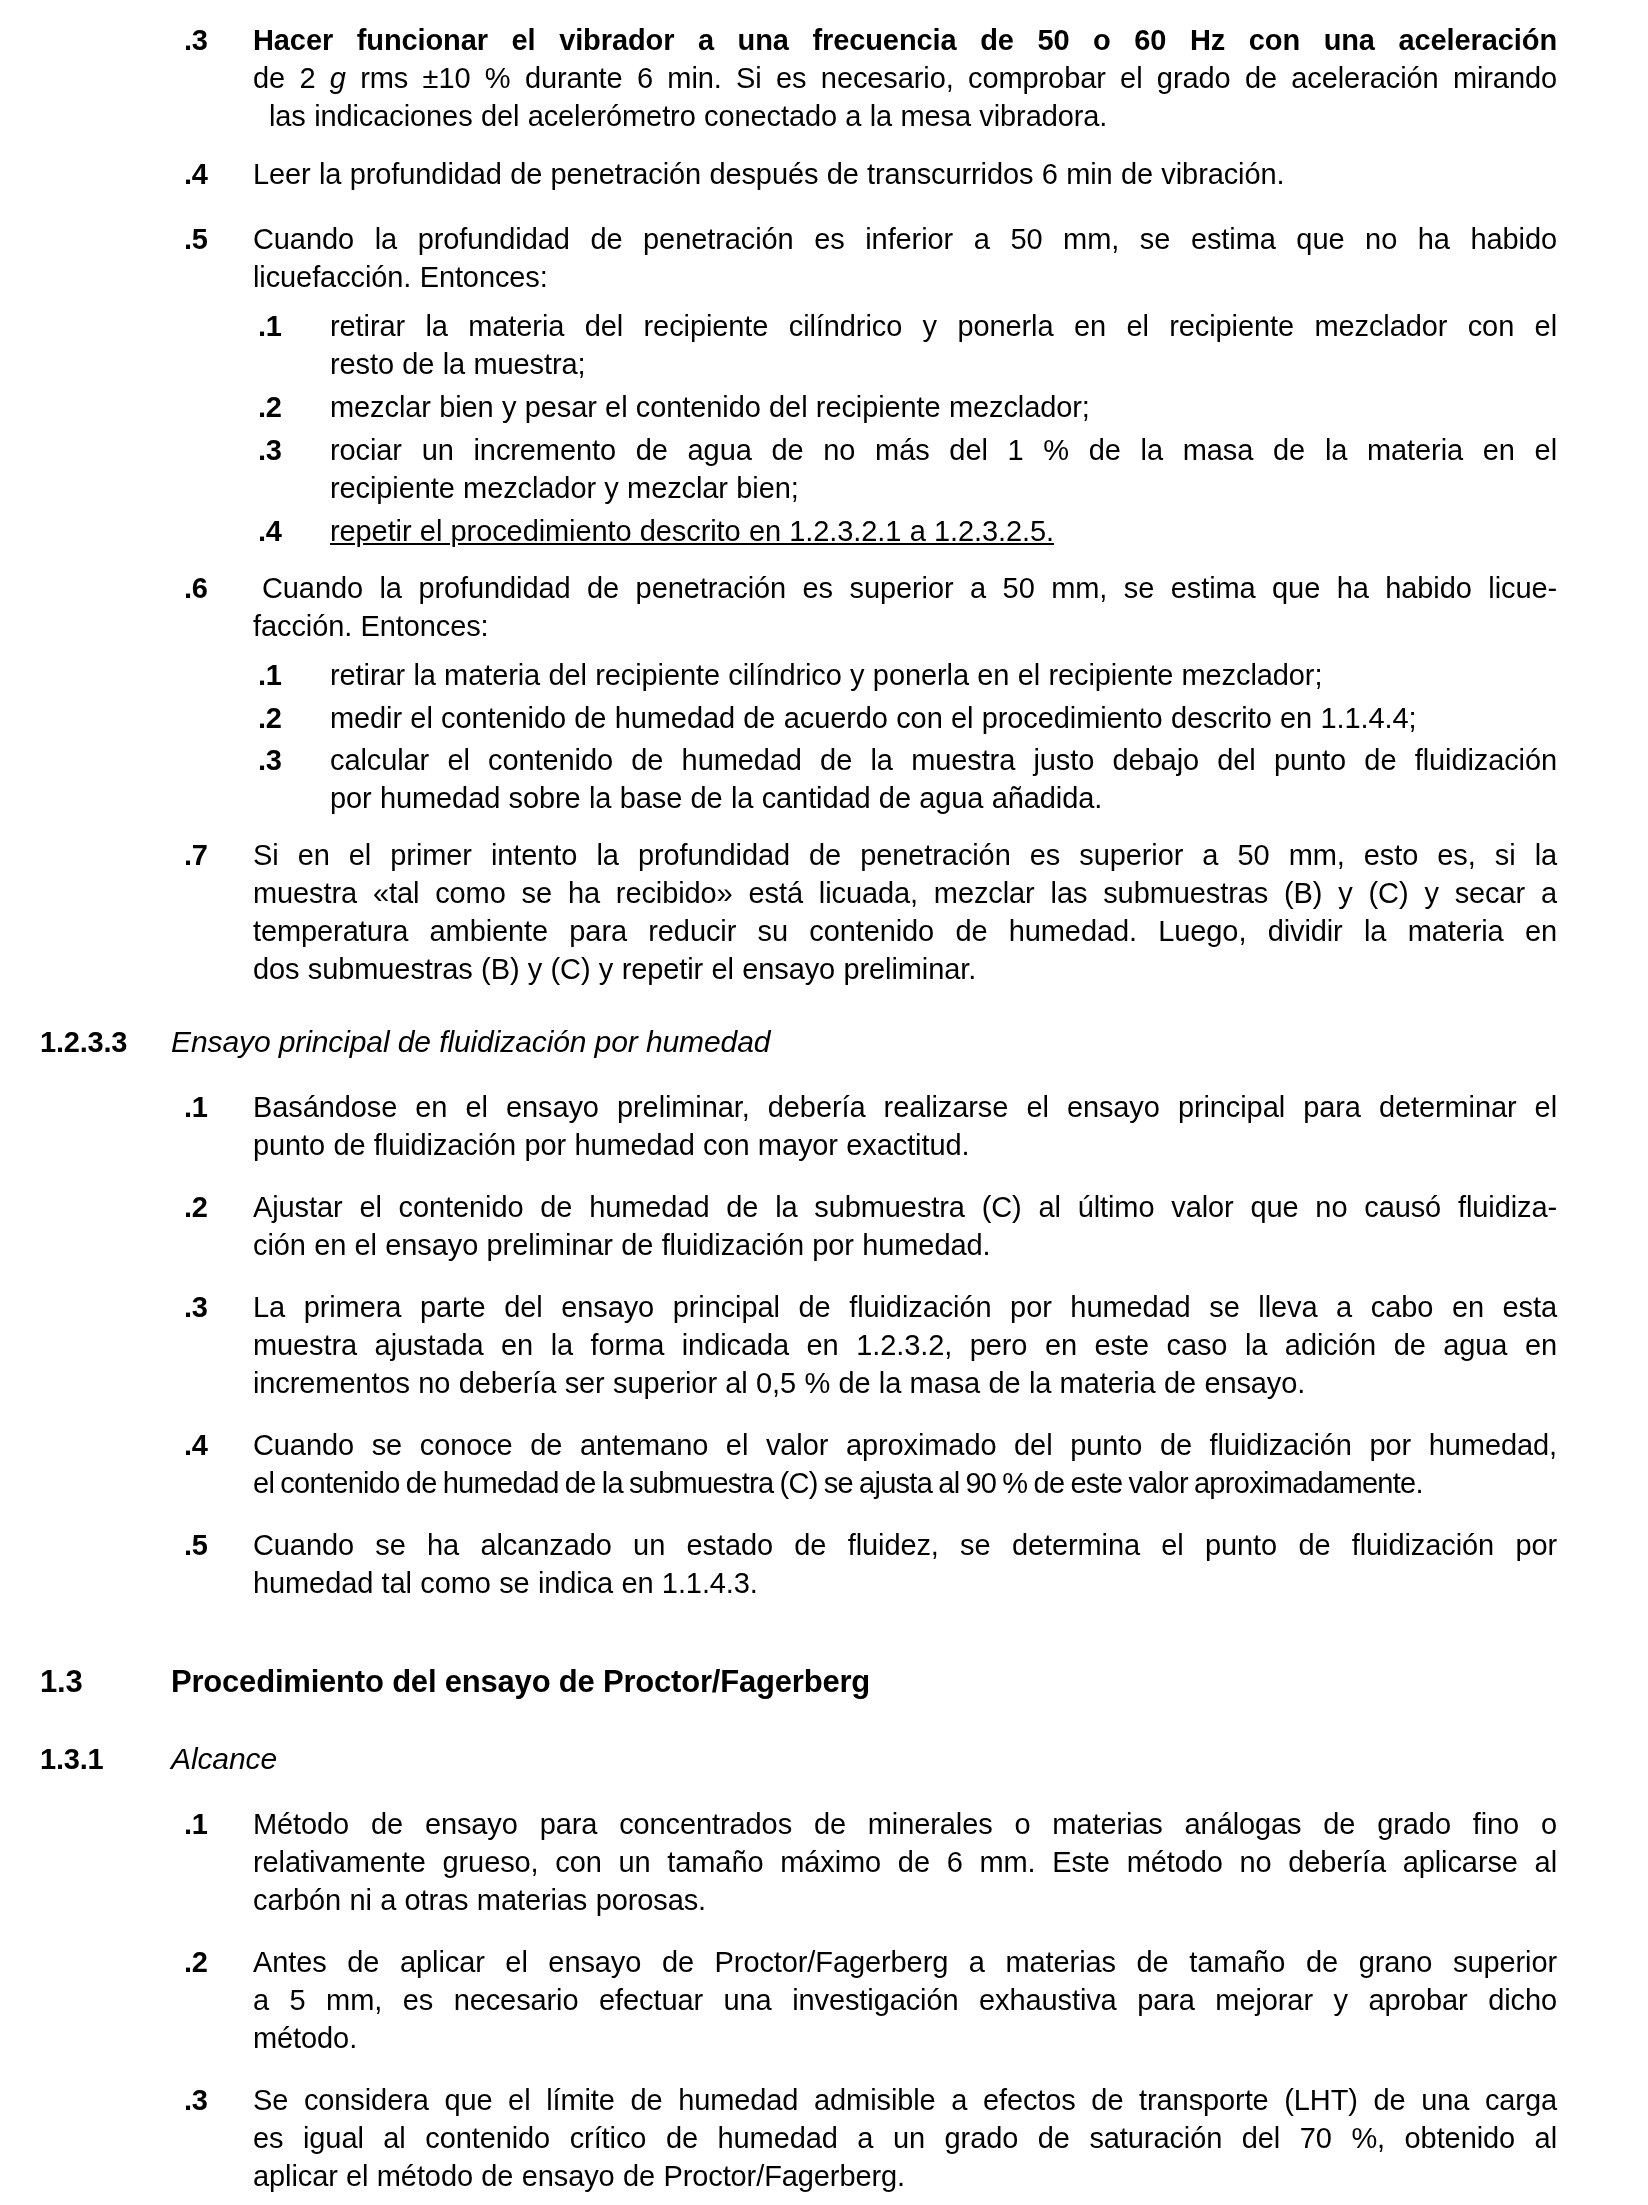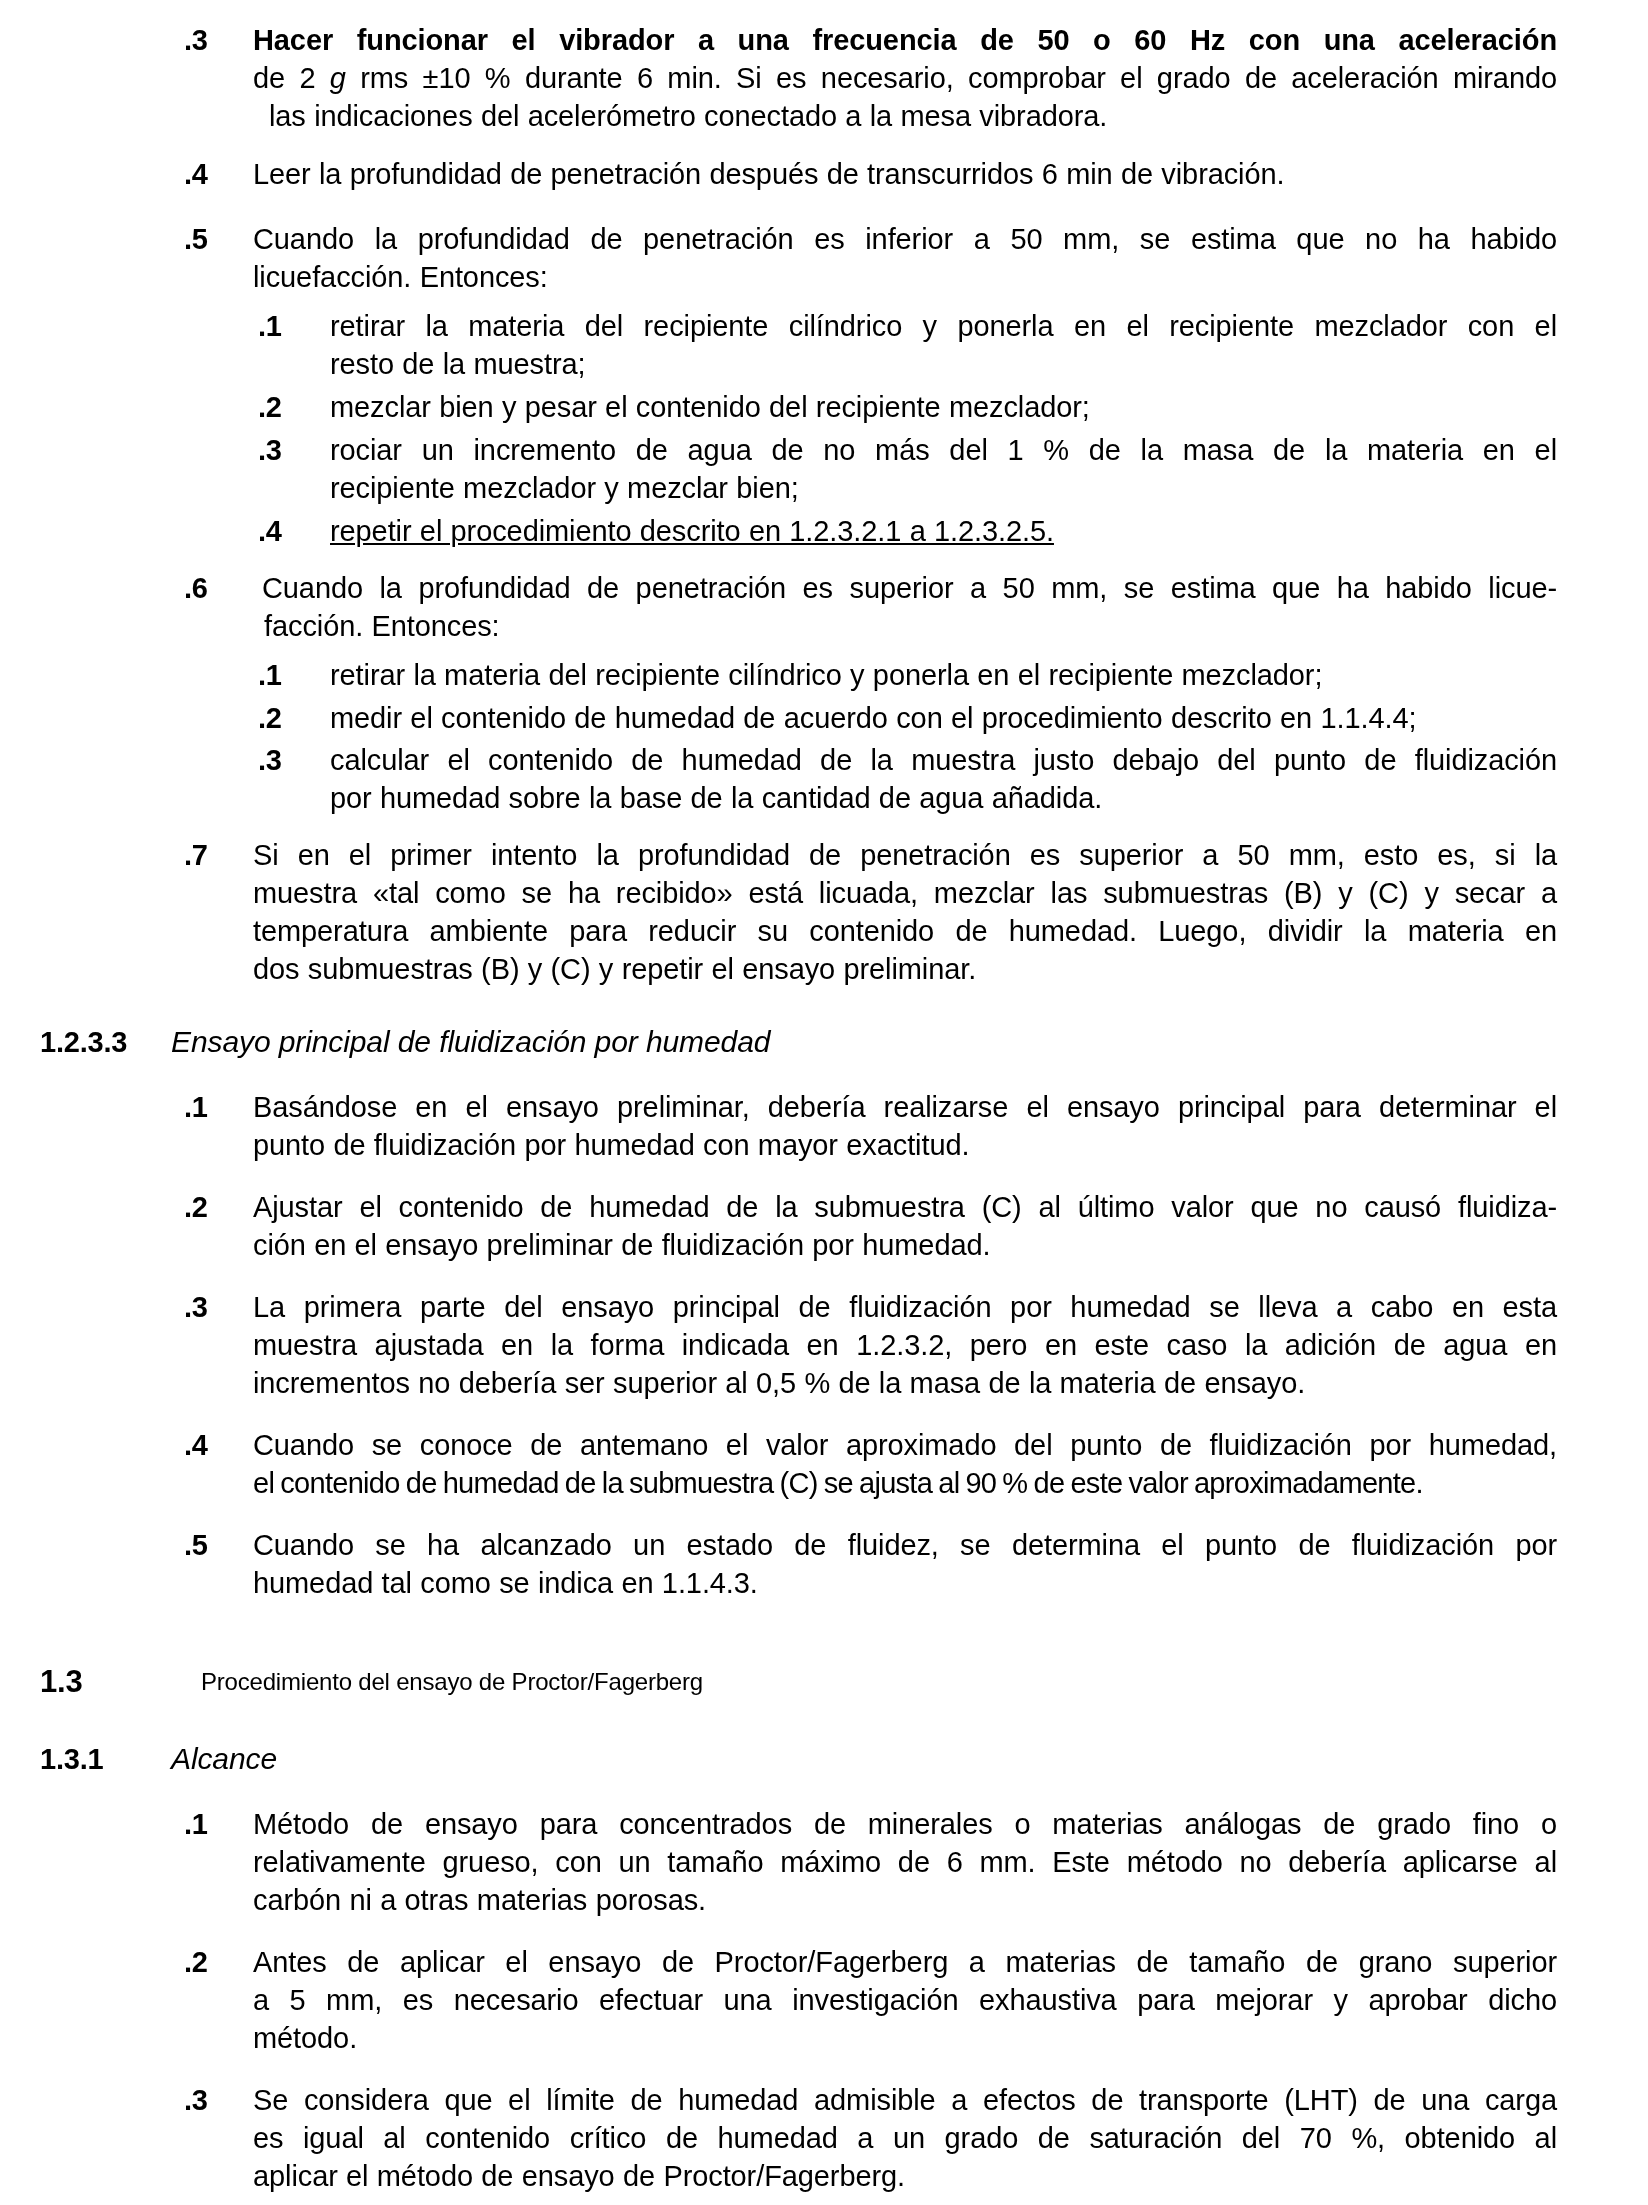--- a/index.html
+++ b/index.html
@@ -112,25 +112,24 @@
   .heading-main > .hnum {
     position: absolute;
     left: 40px;
     top: 0;
     font-weight: bold;
     font-size: 31px;
     line-height: 41px;
     letter-spacing: -0.2px;
   }
   .heading-main > .htitle {
-    font-weight: normal;
-    font-size: 24px;
+    font-weight: bold;
+    font-size: 31px;
     line-height: 41px;
     letter-spacing: -0.2px;
-    margin-left: 30px;
   }
 
   
   .page > .lvl1:first-child { margin-top: 20.7px; }
 
   
   .tight { letter-spacing: -0.7px; word-spacing: -1.3px; }
 
   em.sym { font-style: italic; }
 </style>
@@ -188,21 +187,21 @@
       <div class="body-text">
         <span class="line" style="display: block; white-space: pre-wrap; text-align: left; text-align-last: left; text-decoration: underline;">repetir el procedimiento descrito en 1.2.3.2.1 a 1.2.3.2.5.</span>
       </div>
     </div>
   </div>
 
   <div class="lvl1" style="margin-top:19px;margin-bottom:0;">
     <span class="num">.6</span>
     <div class="body-text">
       <span class="line" style="display: block; white-space: pre-wrap; text-align: justify; text-align-last: justify; margin-left: 9px;">Cuando la profundidad de penetración es superior a 50 mm, se estima que ha habido licue-</span>
-      <span class="line" style="display: block; white-space: pre-wrap; text-align: left; text-align-last: left; margin-left: 11px;">facción. Entonces:</span>
+      <span class="line" style="display: block; white-space: pre-wrap; text-align: left; text-align-last: left;">facción. Entonces:</span>
     </div>
   </div>
   <div class="sublist">
     <div class="lvl2">
       <span class="num">.1</span>
       <div class="body-text">
         <span class="line" style="display: block; white-space: pre-wrap; text-align: left; text-align-last: left;">retirar la materia del recipiente cilíndrico y ponerla en el recipiente mezclador;</span>
       </div>
     </div>
     <div class="lvl2">

